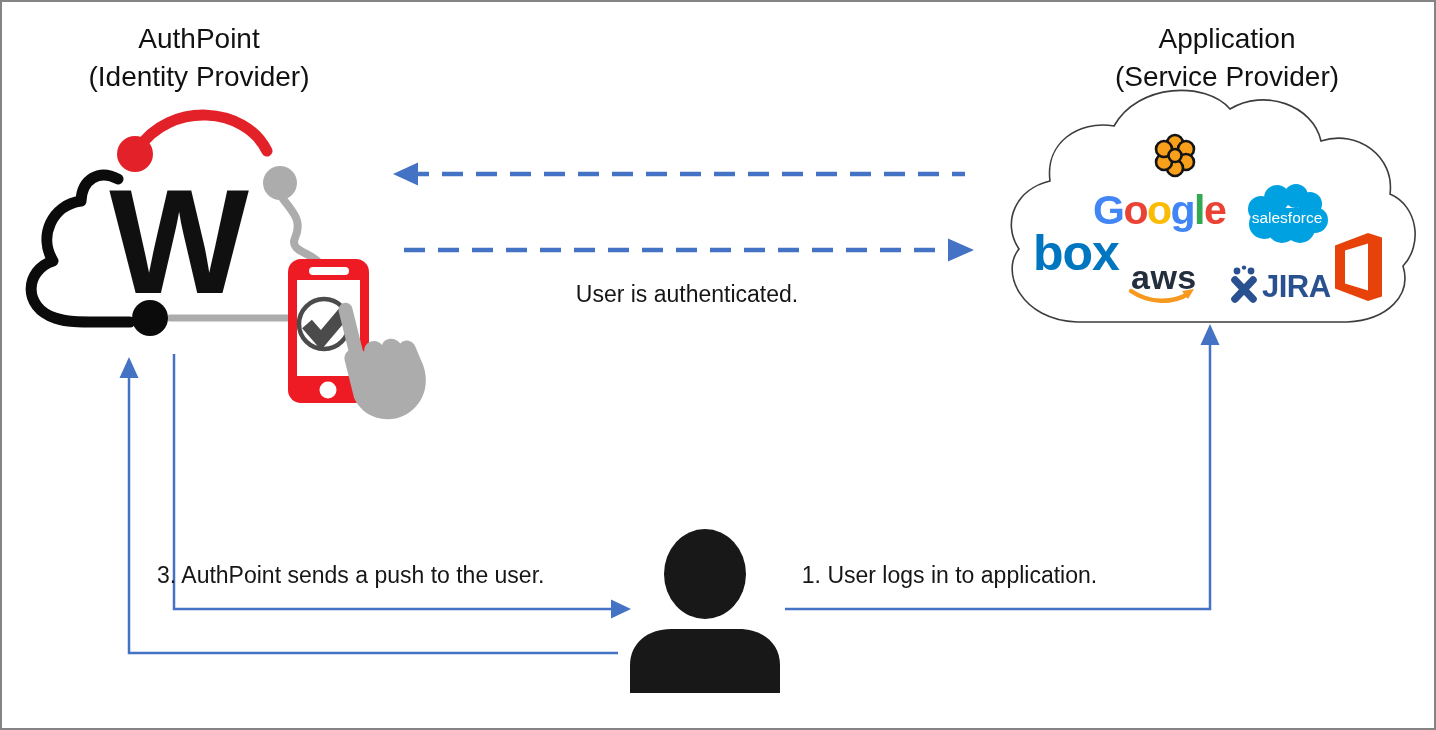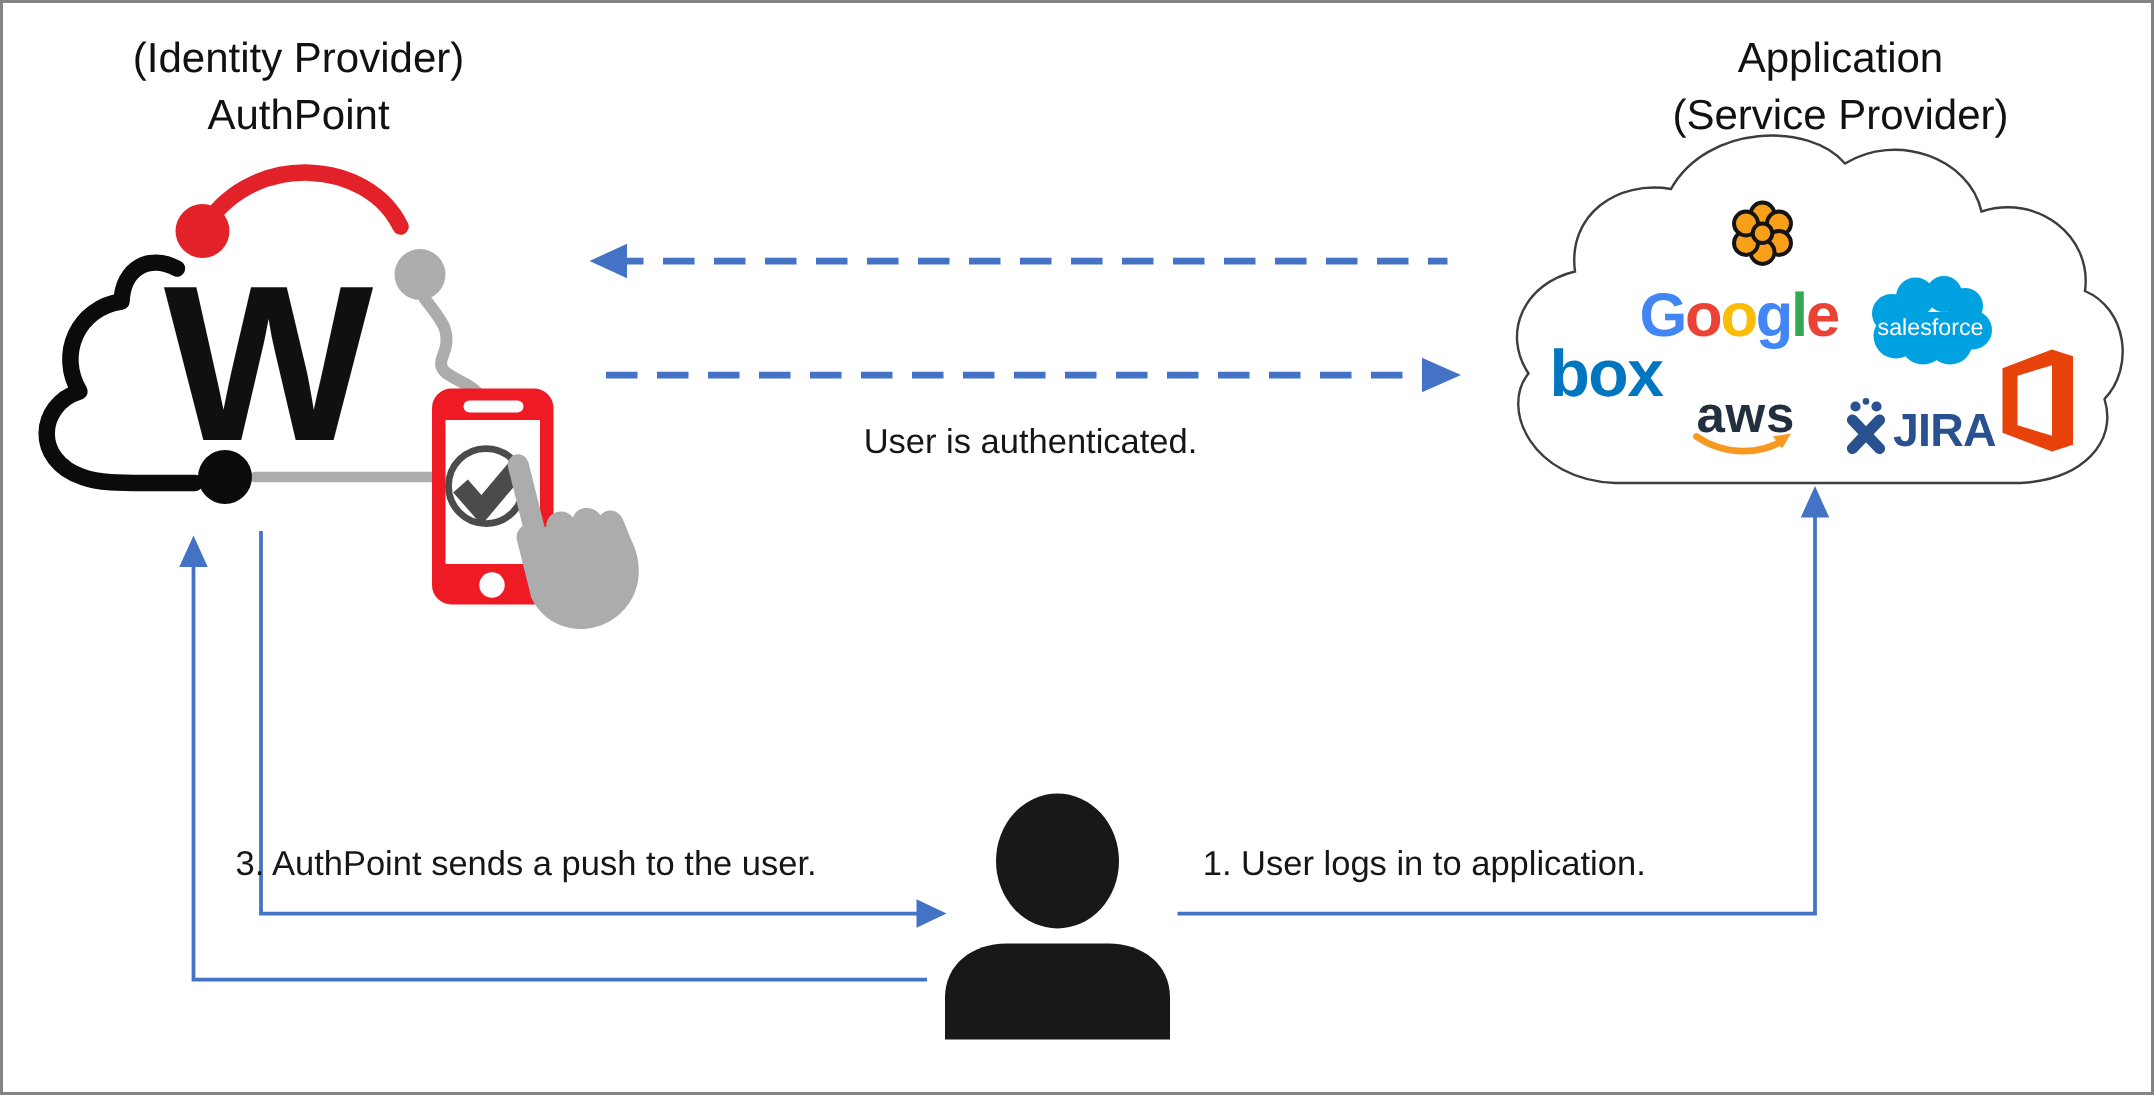--- a/index.html
+++ b/index.html
@@ -19,33 +19,33 @@
   svg { display:block; overflow:visible; }
 
   
   .gtm-text { font-size:26px; color:#161616; white-space:nowrap; }
   .gtm-text .bold { font-weight:700; }
   .google-text { font-size:41px; font-weight:700; letter-spacing:-1.5px; white-space:nowrap; }
   .g-blue  { color:#4285F4; }
   .g-red   { color:#EA4335; }
   .g-yellow{ color:#FBBC05; }
   .g-green { color:#34A853; }
-  .box-text { font-size:44px; font-weight:700; color:#0076C0; letter-spacing:-1px; line-height:1;text-align:center; }
+  .box-text { font-size:50px; font-weight:700; color:#0076C0; letter-spacing:-1px; line-height:1;text-align:center; }
   .aws-text { font-size:34px; font-weight:700; color:#232F3E; letter-spacing:0.5px; line-height:1; }
   .jira-wrap { display:flex; align-items:flex-start;text-align:center; }
   .jira-text { font-size:31px; font-weight:700; color:#29508F; letter-spacing:-0.5px; line-height:1; margin-left:2px; margin-top:6px; }
 </style>
 </head>
 <body>
 
 <div id="stage">
 
   <div class="abs title" style="left:27px; top:18px;">
+    <div>AuthPoint</div>
     <div>(Identity Provider)</div>
-    <div>AuthPoint</div>
   </div>
   <div class="abs title" style="left:1055px; top:18px;">
     <div>Application</div>
     <div>(Service Provider)</div>
   </div>
 
   <svg class="abs" style="left:0; top:0;" width="1436" height="730" viewBox="0 0 1436 730">
 
     <g>
       <line x1="406" y1="172" x2="963" y2="172" stroke="#4472C4" stroke-width="4.5" stroke-dasharray="21 13"></line>

